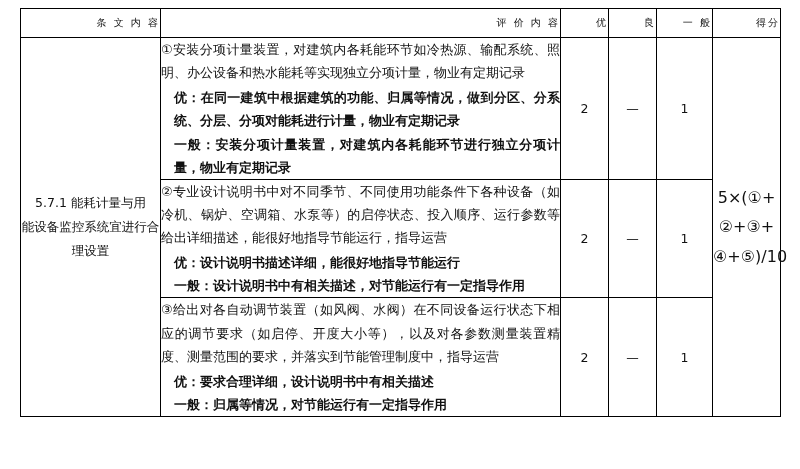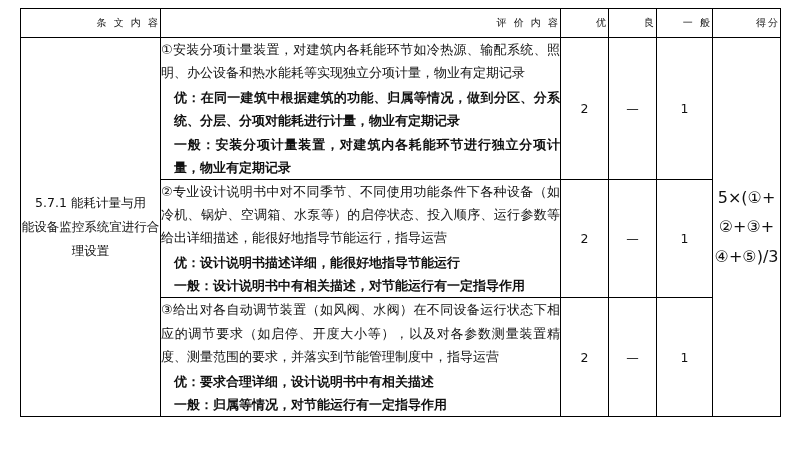--- a/index.html
+++ b/index.html
@@ -121,21 +121,21 @@
         <p class="first">①安装分项计量装置，对建筑内各耗能环节如冷热源、输配系统、照明、办公设备和热水能耗等实现独立分项计量，物业有定期记录</p>
         <p class="sub">优：在同一建筑中根据建筑的功能、归属等情况，做到分区、分系统、分层、分项对能耗进行计量，物业有定期记录</p>
         <p class="sub">一般：安装分项计量装置，对建筑内各耗能环节进行独立分项计量，物业有定期记录</p>
       </td>
       <td class="mark-cell">2</td>
       <td class="mark-cell">—</td>
       <td class="mark-cell">1</td>
       <td class="score-cell" rowspan="3">
         <span class="sl">5×(①+</span>
         <span class="sl">②+③+</span>
-        <span class="sl">④+⑤)/3</span>
+        <span class="sl">④+⑤)/10</span>
       </td>
     </tr>
 
     <tr>
       <td class="content-cell">
         <p class="first">②专业设计说明书中对不同季节、不同使用功能条件下各种设备（如冷机、锅炉、空调箱、水泵等）的启停状态、投入顺序、运行参数等给出详细描述，能很好地指导节能运行，指导运营</p>
         <p class="sub">优：设计说明书描述详细，能很好地指导节能运行</p>
         <p class="sub">一般：设计说明书中有相关描述，对节能运行有一定指导作用</p>
       </td>
       <td class="mark-cell">2</td>

